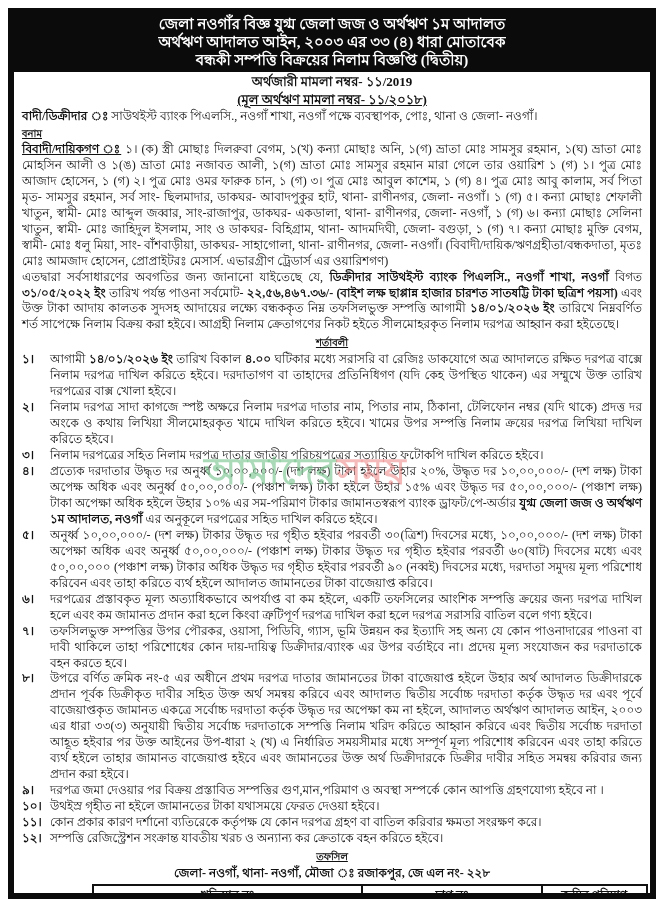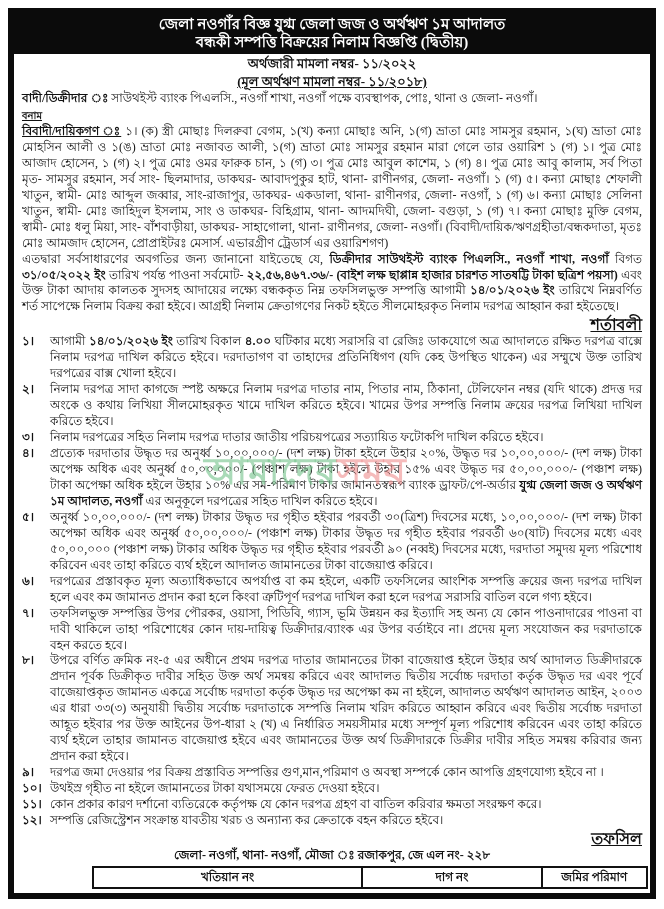--- a/index.html
+++ b/index.html
@@ -19,21 +19,21 @@
   }
   .content{position:relative;z-index:1;padding:1px 8px 0;font-size:12px;line-height:1.33;}
   .center{text-align:center;}
   .case-line{text-align:center;font-weight:bold;font-size:13px;line-height:18px;}
   .u{text-decoration:underline;}
   .party{text-align:justify;}
   .label{font-weight:bold;}
   .versus{font-weight:bold;font-size:10px;line-height:17px;}
   .para{text-align:justify;}
   .b{font-weight:bold;}
-  .section-heading{text-align:right;font-weight:bold;font-size:16px;line-height:19px;}
+  .section-heading{text-align:center;font-weight:bold;font-size:10px;line-height:19px;}
   .term{display:flex;}
   .term .tnum{flex:0 0 28px;font-weight:bold;}
   .term .ttxt{flex:1;text-align:justify;}
   table.schedule{
     border-collapse:collapse;width:556px;margin:2px 0 0 70px;
     text-align:center;font-size:12px;table-layout:fixed;
   }
   table.schedule th,table.schedule td{border:2px solid #111;padding:1px 2px;line-height:17px;}
   table.schedule th{font-weight:bold;}
   col.c-n{width:16.2%;}
@@ -46,25 +46,26 @@
   .wm2{color:rgba(236,132,132,0.55);}
 </style>
 </head>
 <body>
 
 <div class="page">
   <div class="frame">
 
     <div class="titleband">
       <div>জেলা নওগাঁর বিজ্ঞ যুগ্ম জেলা জজ ও অর্থঋণ ১ম আদালত</div>
+      <div>অর্থঋণ আদালত আইন, ২০০৩ এর ৩৩ (৪) ধারা মোতাবেক</div>
       <div>বন্ধকী সম্পত্তি বিক্রয়ের নিলাম বিজ্ঞপ্তি (দ্বিতীয়)</div>
     </div>
 
     <div class="content">
-      <div class="case-line">অর্থজারী মামলা নম্বর- ১১/২০২২</div>
+      <div class="case-line">অর্থজারী মামলা নম্বর- ১১/2019</div>
       <div class="case-line"><span class="u">(মূল অর্থঋণ মামলা নম্বর- ১১/২০১৮)</span></div>
 
       <div class="party">
         <span class="label">বাদী/ডিক্রীদার ঃ</span>
         <span>সাউথইস্ট ব্যাংক পিএলসি., নওগাঁ শাখা, নওগাঁ পক্ষে ব্যবস্থাপক, পোঃ, থানা ও জেলা- নওগাঁ।</span>
       </div>
 
       <div class="versus"><span class="u">বনাম</span></div>
 
       <div class="party">

